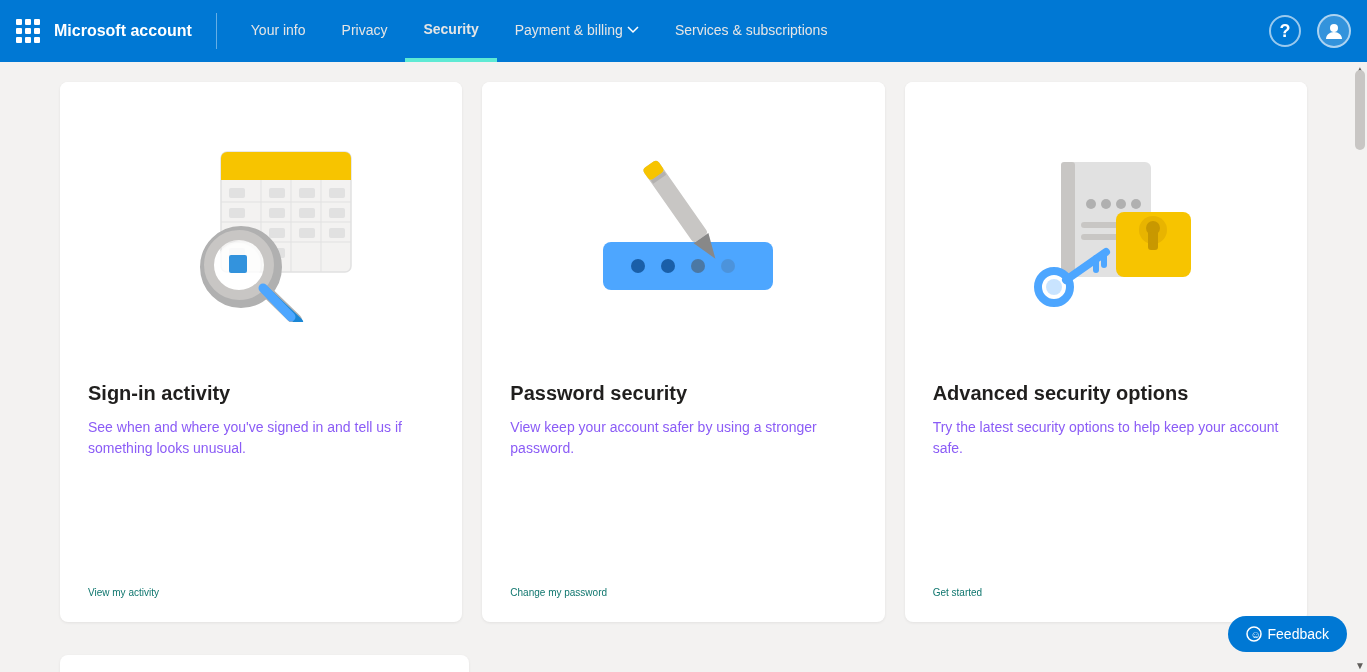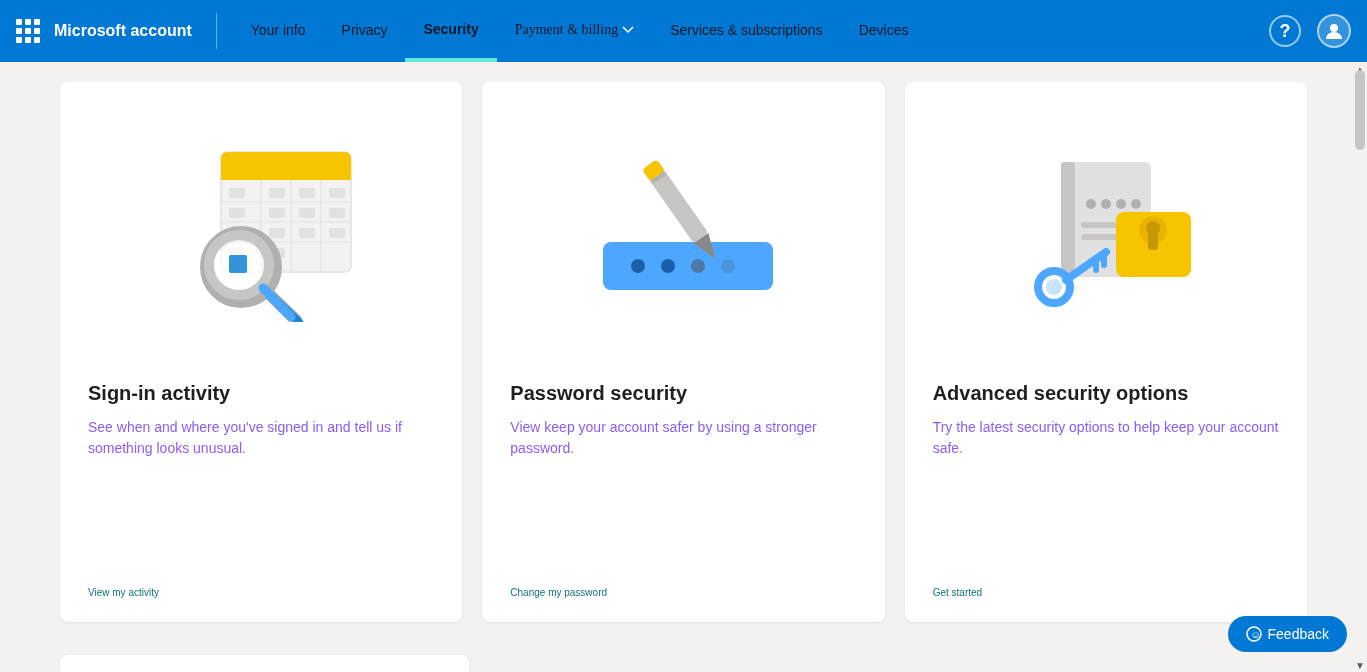--- a/index.html
+++ b/index.html
@@ -42,38 +42,37 @@
       background: rgba(255,255,255,0.4);
       margin-right: 16px;
     }
     .nav-links {
       display: flex;
       align-items: center;
       gap: 0;
       flex: 1;
     }
     .nav-link {
-      color: #0f172a;
+      color: #e5e5e5;
       font-size: 14px;
       padding: 0 18px;
       height: 62px;
       display: flex;
       align-items: center;
       cursor: pointer;
       text-decoration: none;
       white-space: nowrap;
       border-bottom: 3px solid transparent;
       font-weight: 400;
     }
     .nav-link.active { font-weight: 600; border-bottom: 4px solid #5eead4; }
     .nav-link-dropdown {
       display: flex;
       align-items: center;
       gap: 4px;
-      font-family: Liberation Serif, serif;
     }
     .nav-link-dropdown svg { width: 12px; height: 12px; fill: white; }
     .nav-right {
       display: flex;
       align-items: center;
       gap: 16px;
       margin-left: auto;
     }
     .nav-help {
       color: white;
@@ -247,21 +246,20 @@
     <a class="nav-link active">Security</a>
     <a class="nav-link">
       <span class="nav-link-dropdown">
         <span>Payment &amp; billing</span>
         <svg viewBox="0 0 12 12">
             <path d="M1 3l5 5 5-5" stroke="white" stroke-width="1.5" fill="none"></path>
           </svg>
       </span>
     </a>
     <a class="nav-link">Services &amp; subscriptions</a>
-    <a class="nav-link">Devices</a>
   </div>
   <div class="nav-right">
     <div class="nav-help">?</div>
     <div class="nav-avatar">
       <svg viewBox="0 0 20 20">
         <circle cx="10" cy="7" r="4" fill="white"></circle>
         <path d="M2 18c0-4 3.6-7 8-7s8 3 8 7" fill="white"></path>
       </svg>
     </div>
   </div>

